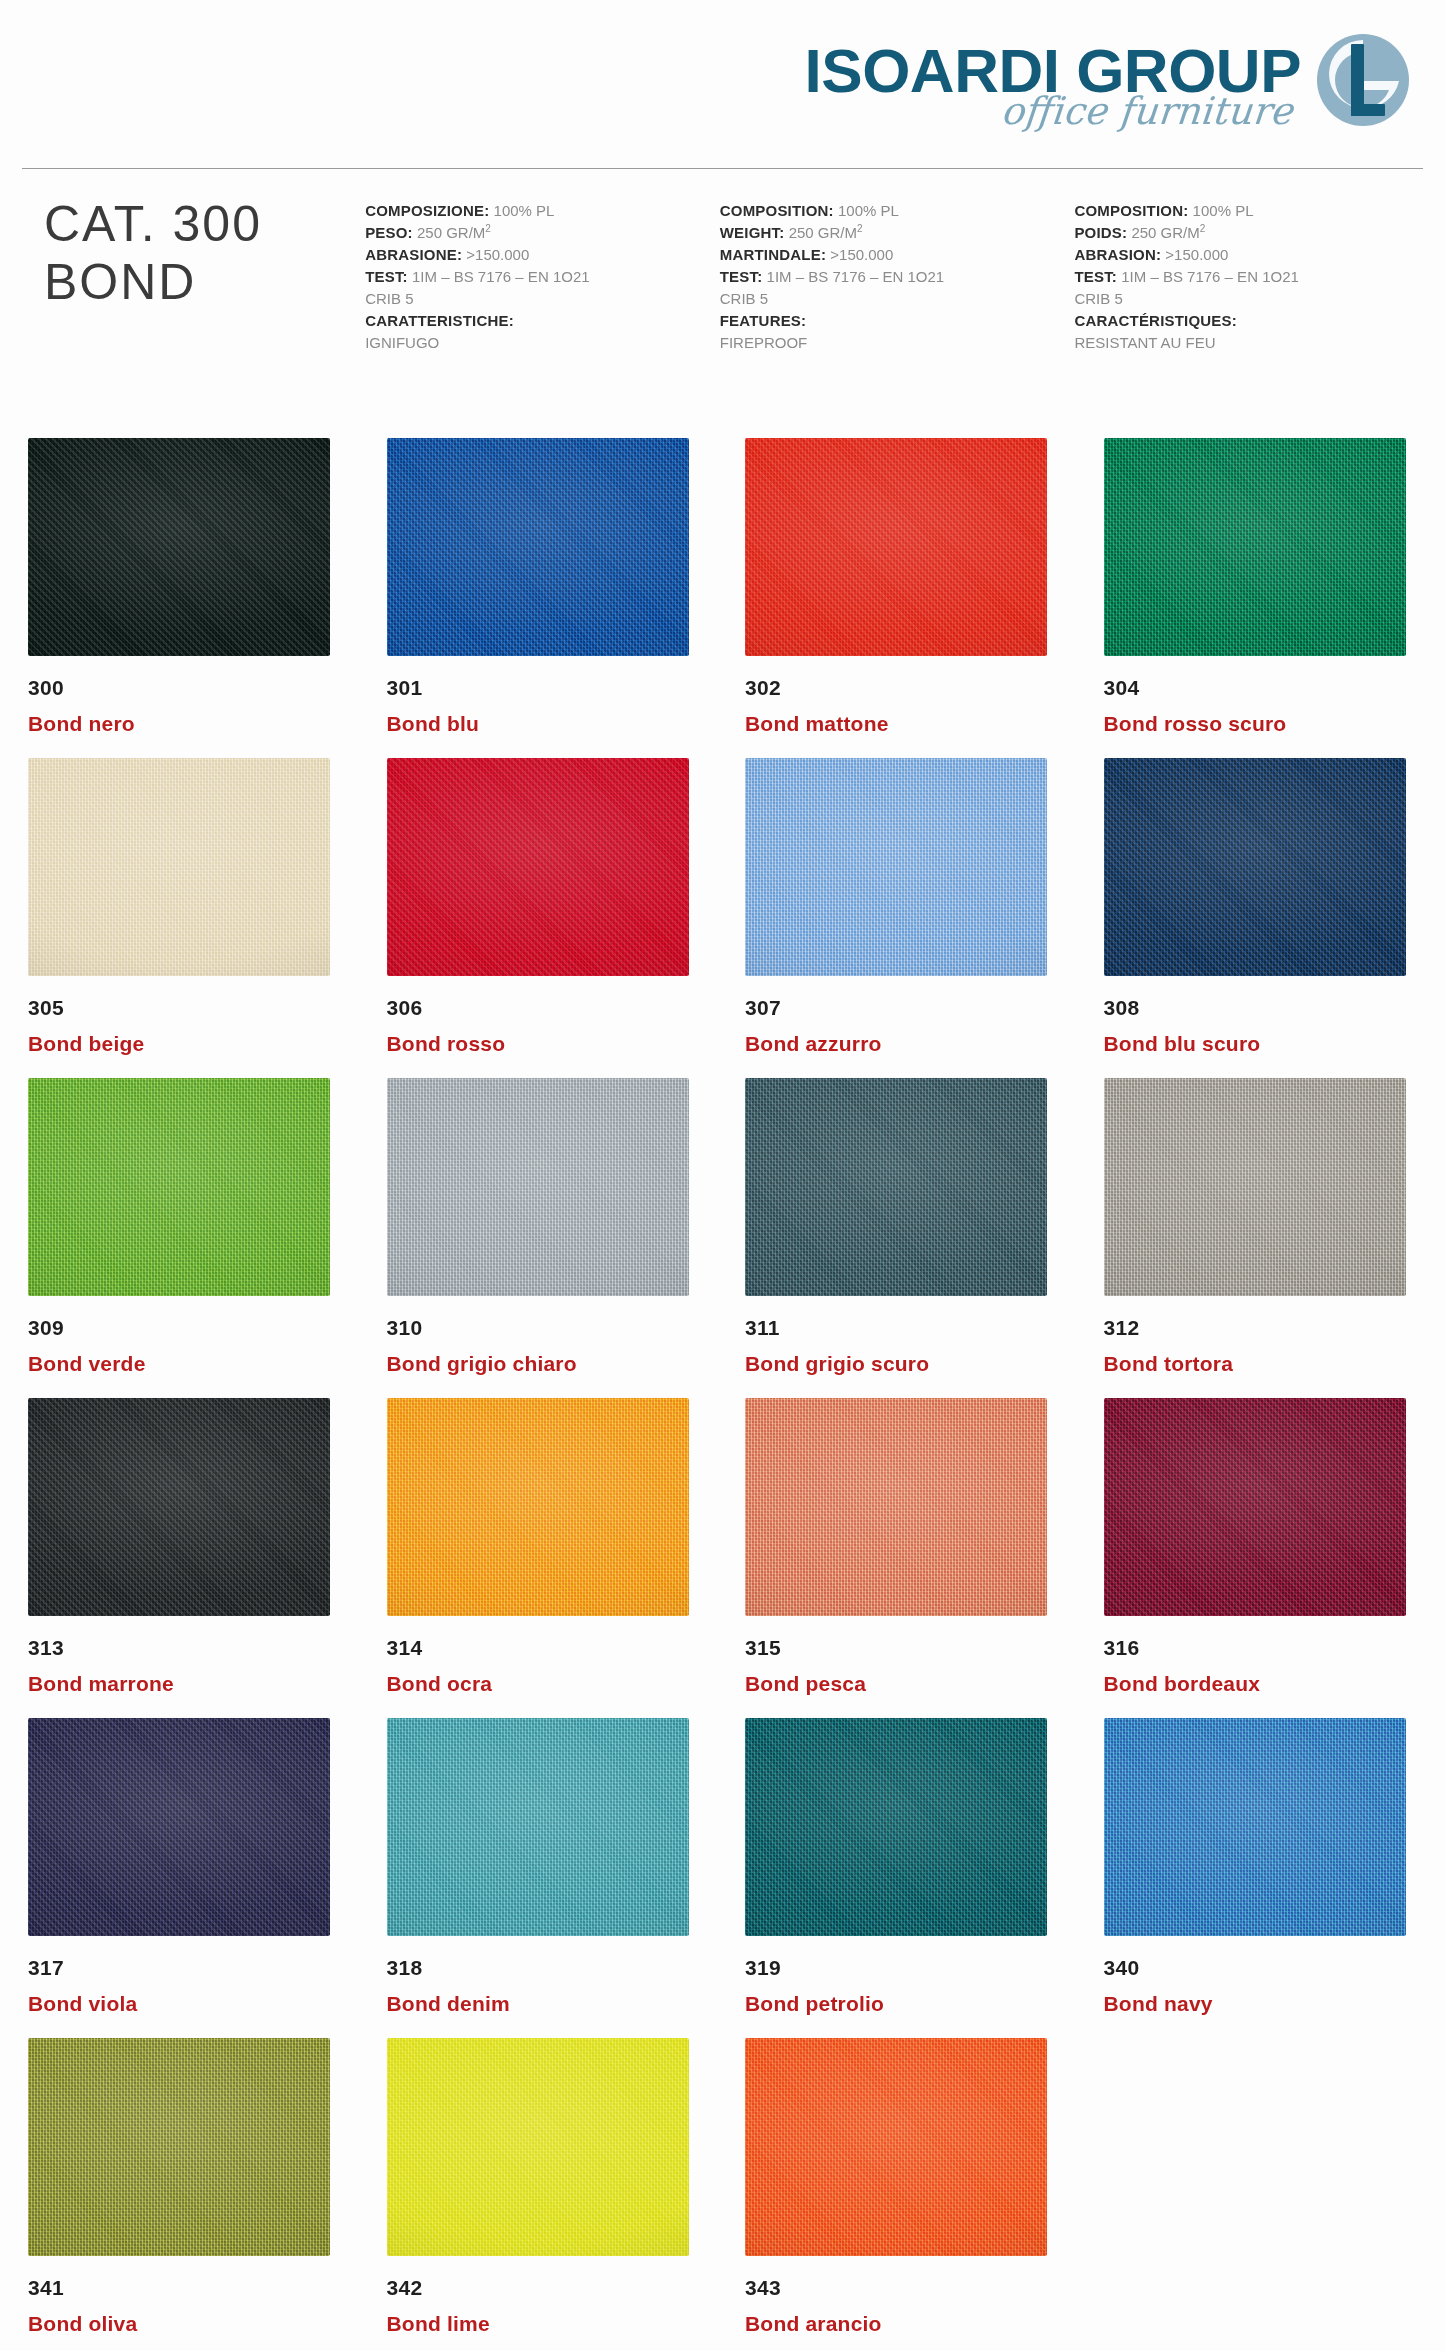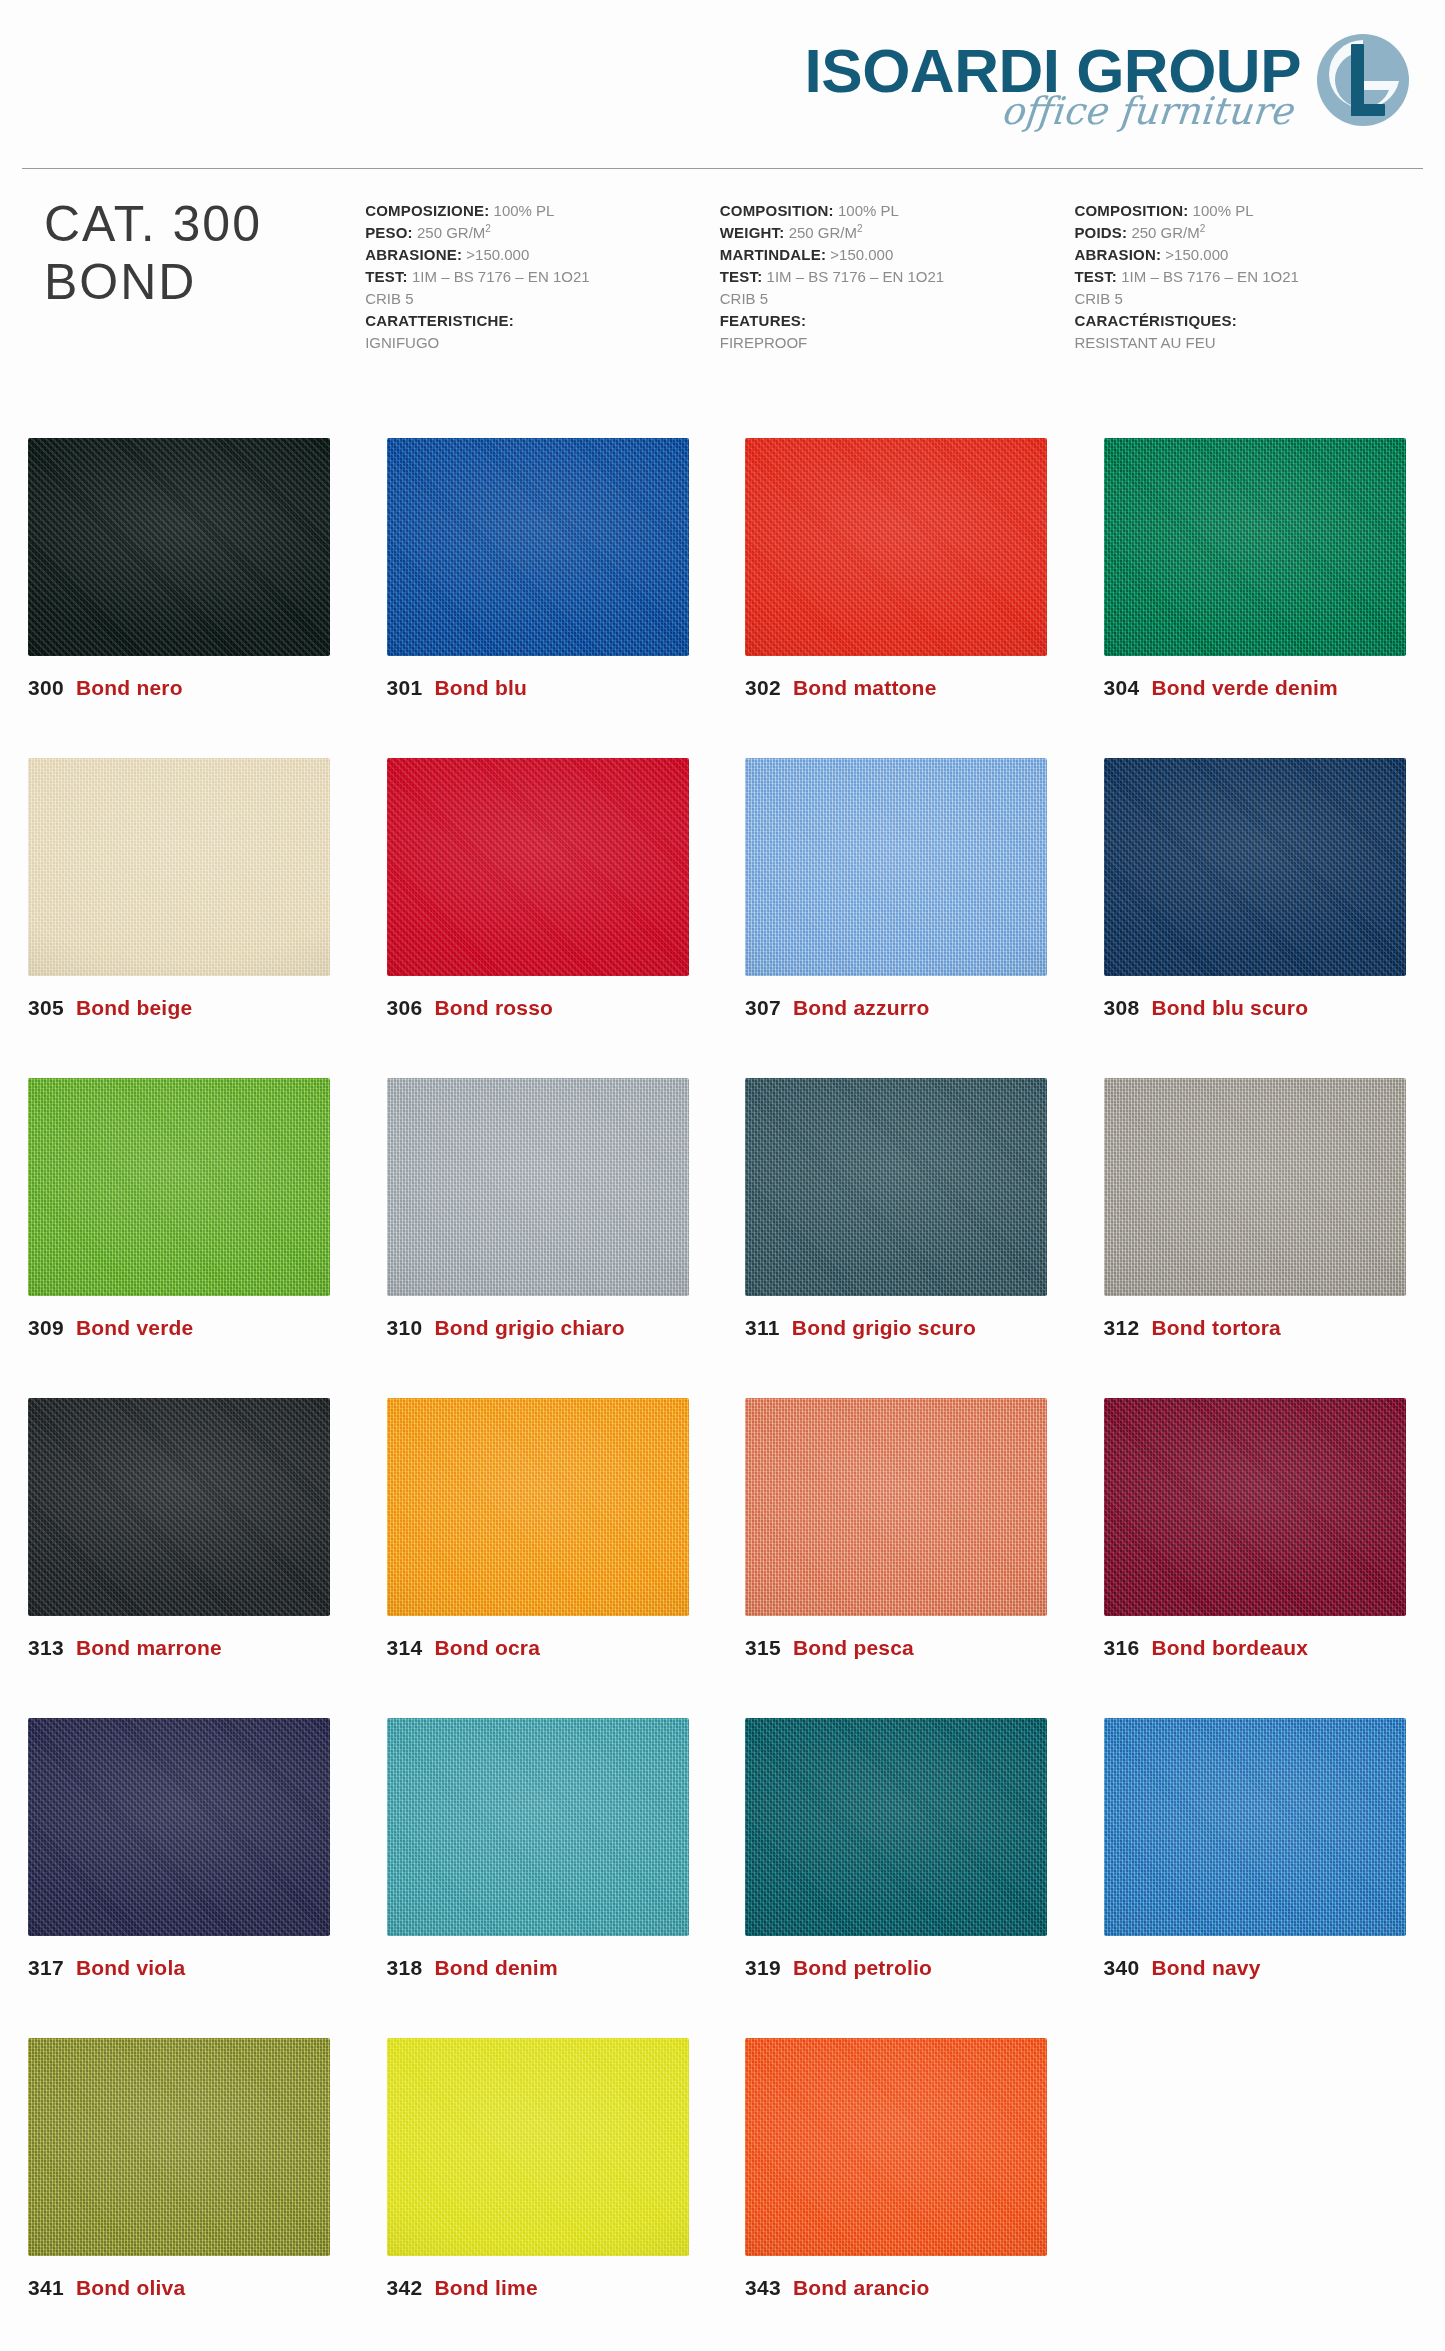--- a/index.html
+++ b/index.html
@@ -166,20 +166,21 @@
         rgba(0,0,0,.10) 100%);
   }
 
   .caption {
     margin-top: 20px;
     display: flex;
     align-items: baseline;
     gap: 12px;
     font-size: 21px;
     white-space: nowrap;
+    flex-direction: column;
   }
   .code {
     font-weight: bold;
     color: #1f1f1f;
     letter-spacing: 0.3px;
   }
   .cname {
     color: #b91c1c;
     font-weight: bold;
     letter-spacing: 0.2px;
@@ -278,21 +279,21 @@
         </div>
       </div>
       <div class="cell">
         <div class="swatch" style="background: rgb(0, 121, 79);">
           <div class="weave"></div>
           <div class="weave2"></div>
           <div class="shade"></div>
         </div>
         <div class="caption">
           <span class="code">304</span>
-          <span class="cname">Bond verde denim</span>
+          <span class="cname">Bond rosso scuro</span>
         </div>
       </div>
       <div class="cell">
         <div class="swatch" style="background: rgb(230, 219, 190);">
           <div class="weave"></div>
           <div class="weave2"></div>
           <div class="shade"></div>
         </div>
         <div class="caption">
           <span class="code">305</span>

